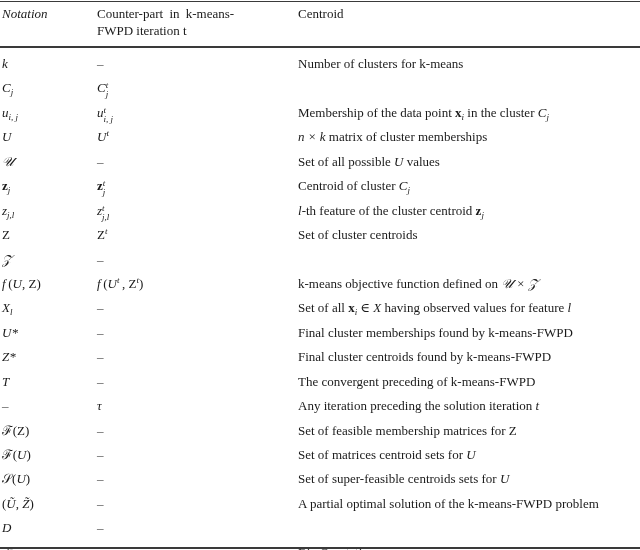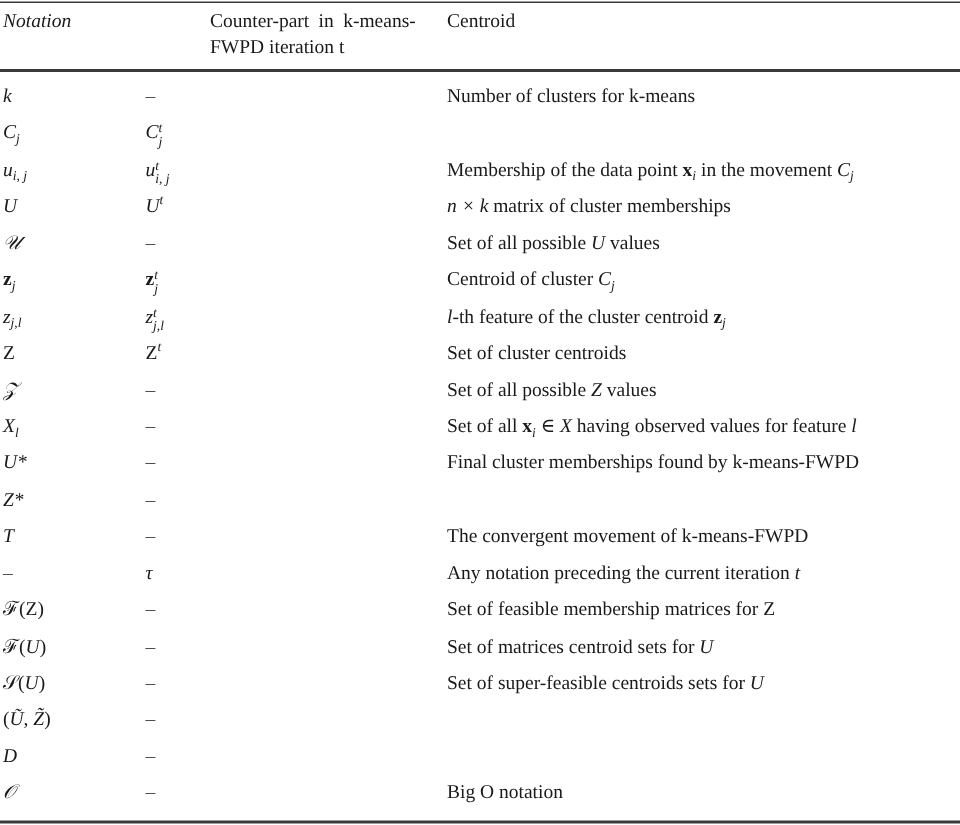--- a/index.html
+++ b/index.html
@@ -8,21 +8,21 @@
     font-family: "Liberation Serif", "DejaVu Serif", serif;
     color: #1a1a1a;
     font-size: 13px;
   }
   .rule { position: absolute; left: 0; width: 640px; background: #3a3a3a; }
   .rule.top { top: 1px; height: 1px; }
   .rule.mid { top: 46px; height: 2px; }
   .rule.bot { top: 547px; height: 2px; }
   .hdr { position: absolute; top: 5px; line-height: 17px; font-size: 13px; }
   .hdr.c1 { left: 2px; font-style: italic; }
-  .hdr.c2 { left: 97px; width: 190px; margin-left: 43px; }
+  .hdr.c2 { left: 97px; width: 190px; }
   .hdr.c2 .l1 { word-spacing: 3px; }
   .hdr.c3 { left: 298px; }
   .rows { position: absolute; top: 53px; left: 0; width: 640px; }
   .row { position: relative; height: 24.45px; }
   .cell { position: absolute; top: 2px; white-space: nowrap; line-height: 18px; }
   .cell.c1 { left: 2px; }
   .cell.c2 { left: 97px; }
   .cell.c3 { left: 298px; }
   .m { font-style: italic; }
   .b { font-weight: bold; font-style: normal; }
@@ -56,21 +56,21 @@
   </div>
 
   <div class="row">
     <span class="cell c1"><span class="m">C</span><sub class="m">j</sub></span>
     <span class="cell c2"><span class="m">C</span><span class="supsub"><span>t</span><span>j</span></span></span>
   </div>
 
   <div class="row">
     <span class="cell c1"><span class="m">u</span><sub class="m">i, j</sub></span>
     <span class="cell c2"><span class="m">u</span><span class="supsub"><span>t</span><span>i, j</span></span></span>
-    <span class="cell c3"><span>Membership of the data point </span><span class="b">x</span><sub class="m">i</sub><span> in the movement </span><span class="m">C</span><sub class="m">j</sub></span>
+    <span class="cell c3"><span>Membership of the data point </span><span class="b">x</span><sub class="m">i</sub><span> in the cluster </span><span class="m">C</span><sub class="m">j</sub></span>
   </div>
 
   <div class="row">
     <span class="cell c1 m">U</span>
     <span class="cell c2"><span class="m">U</span><sup class="m">t</sup></span>
     <span class="cell c3"><span class="m">n × k</span><span> matrix of cluster memberships</span></span>
   </div>
 
   <div class="row">
     <span class="cell c1 m">𝒰</span>
@@ -92,51 +92,56 @@
 
   <div class="row">
     <span class="cell c1">Z</span>
     <span class="cell c2"><span>Z</span><sup class="m">t</sup></span>
     <span class="cell c3">Set of cluster centroids</span>
   </div>
 
   <div class="row">
     <span class="cell c1 m">𝒵</span>
     <span class="cell c2 dash">–</span>
-    <span class="cell c3"><span>Set of all possible </span><span class="m">Z</span><span> values</span></span>
   </div>
 
+  <div class="row">
+    <span class="cell c1"><span class="m">f</span> (<span class="m">U</span>, Z)</span>
+    <span class="cell c2"><span class="m">f</span> (<span class="m">U</span><sup class="m">t</sup> , Z<sup class="m">t</sup>)</span>
+    <span class="cell c3"><span>k-means objective function defined on </span><span class="m">𝒰 × 𝒵</span></span>
+  </div>
 
   <div class="row">
     <span class="cell c1"><span class="m">X</span><sub class="m">l</sub></span>
     <span class="cell c2 dash">–</span>
     <span class="cell c3"><span>Set of all </span><span class="b">x</span><sub class="m">i</sub> ∈ <span class="m">X</span><span> having observed values for feature </span><span class="m">l</span></span>
   </div>
 
   <div class="row">
     <span class="cell c1 m">U*</span>
     <span class="cell c2 dash">–</span>
     <span class="cell c3">Final cluster memberships found by k-means-FWPD</span>
   </div>
 
   <div class="row">
     <span class="cell c1 m">Z*</span>
     <span class="cell c2 dash">–</span>
+    <span class="cell c3">Final cluster centroids found by k-means-FWPD</span>
   </div>
 
   <div class="row">
     <span class="cell c1 m">T</span>
     <span class="cell c2 dash">–</span>
-    <span class="cell c3">The convergent movement of k-means-FWPD</span>
+    <span class="cell c3">The convergent preceding of k-means-FWPD</span>
   </div>
 
   <div class="row">
     <span class="cell c1 dash">–</span>
     <span class="cell c2 m">τ</span>
-    <span class="cell c3"><span>Any notation preceding the current iteration </span><span class="m">t</span></span>
+    <span class="cell c3"><span>Any iteration preceding the solution iteration </span><span class="m">t</span></span>
   </div>
 
   <div class="row">
     <span class="cell c1">ℱ(Z)</span>
     <span class="cell c2 dash">–</span>
     <span class="cell c3"><span>Set of feasible membership matrices for </span><span>Z</span></span>
   </div>
 
   <div class="row">
     <span class="cell c1"><span>ℱ</span>(<span class="m">U</span>)</span>
@@ -146,20 +151,21 @@
 
   <div class="row">
     <span class="cell c1"><span>𝒮</span>(<span class="m">U</span>)</span>
     <span class="cell c2 dash">–</span>
     <span class="cell c3"><span>Set of super-feasible centroids sets for </span><span class="m">U</span></span>
   </div>
 
   <div class="row">
     <span class="cell c1">(<span class="m">Ũ</span>, <span class="m">Z̃</span>)</span>
     <span class="cell c2 dash">–</span>
+    <span class="cell c3">A partial optimal solution of the k-means-FWPD problem</span>
   </div>
 
   <div class="row">
     <span class="cell c1 m">D</span>
     <span class="cell c2 dash">–</span>
   </div>
 
   <div class="row">
     <span class="cell c1 m">𝒪</span>
     <span class="cell c2 dash">–</span>

